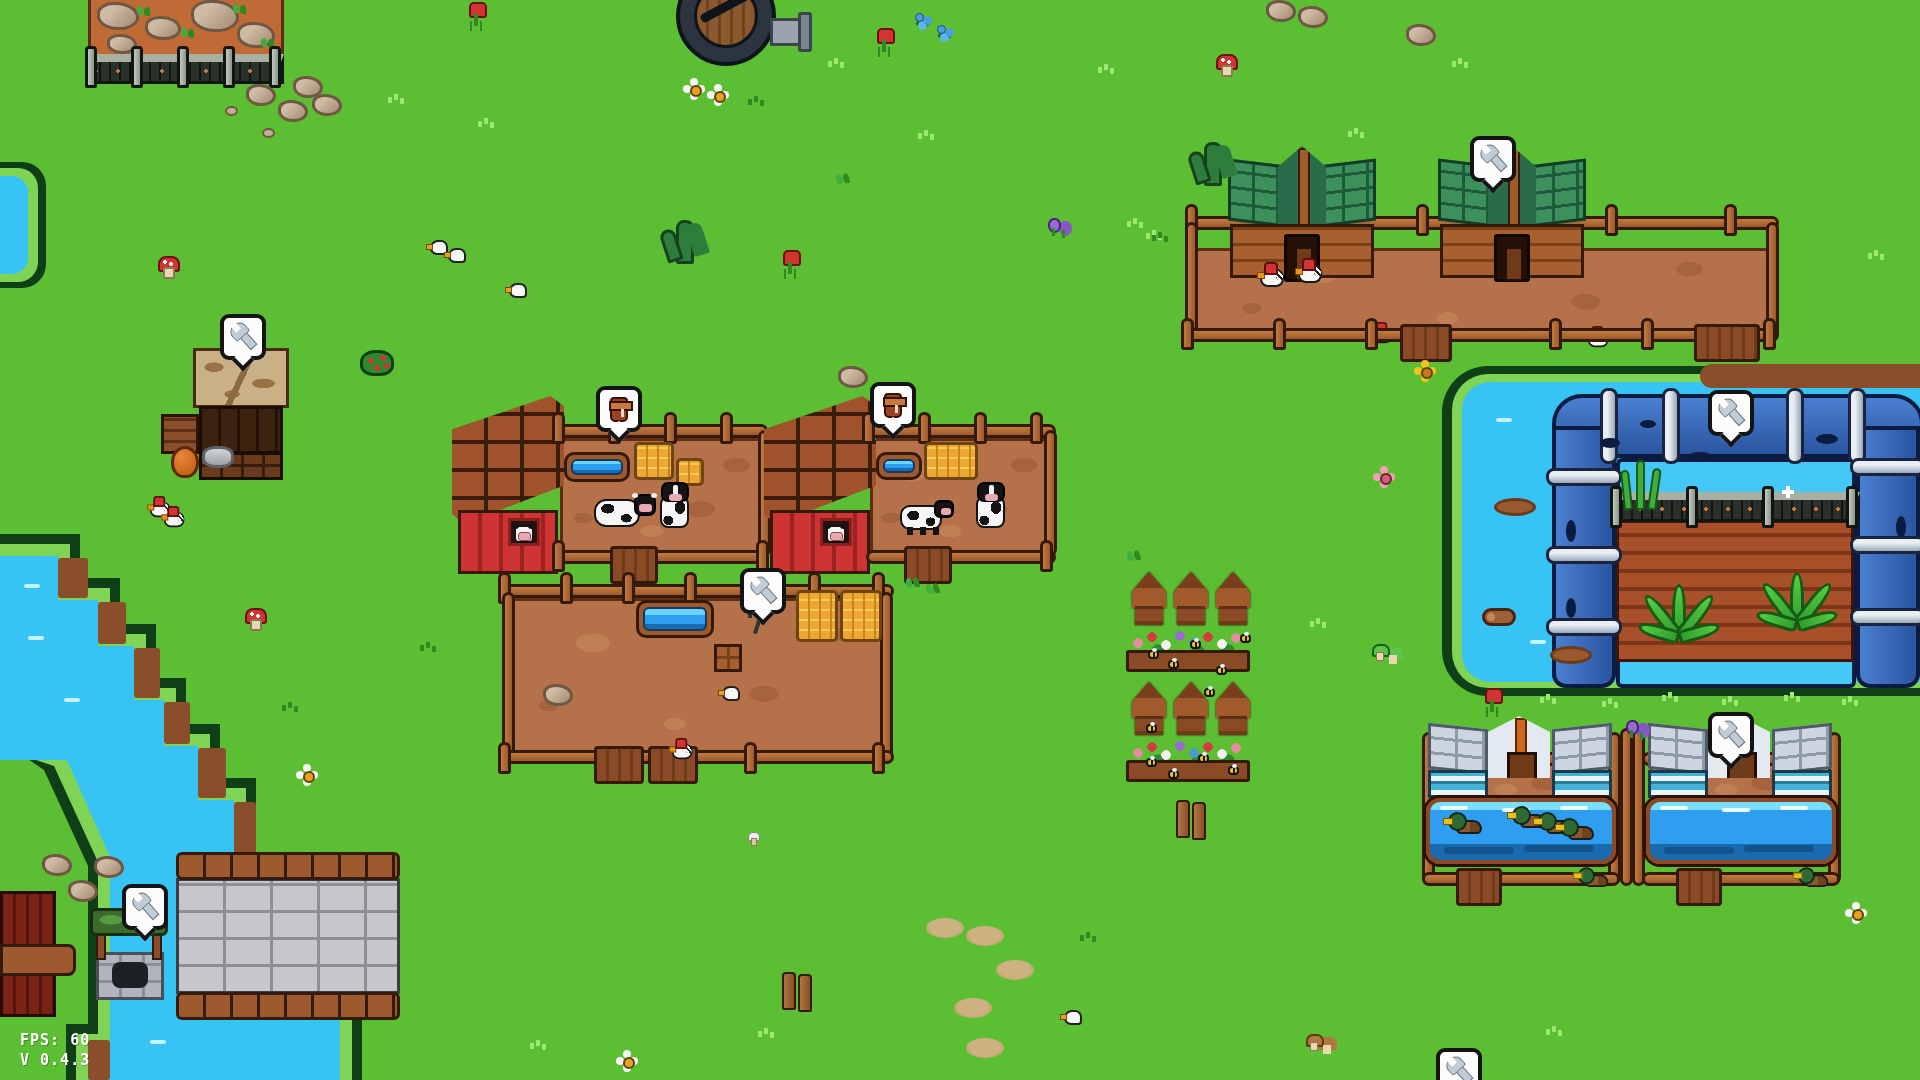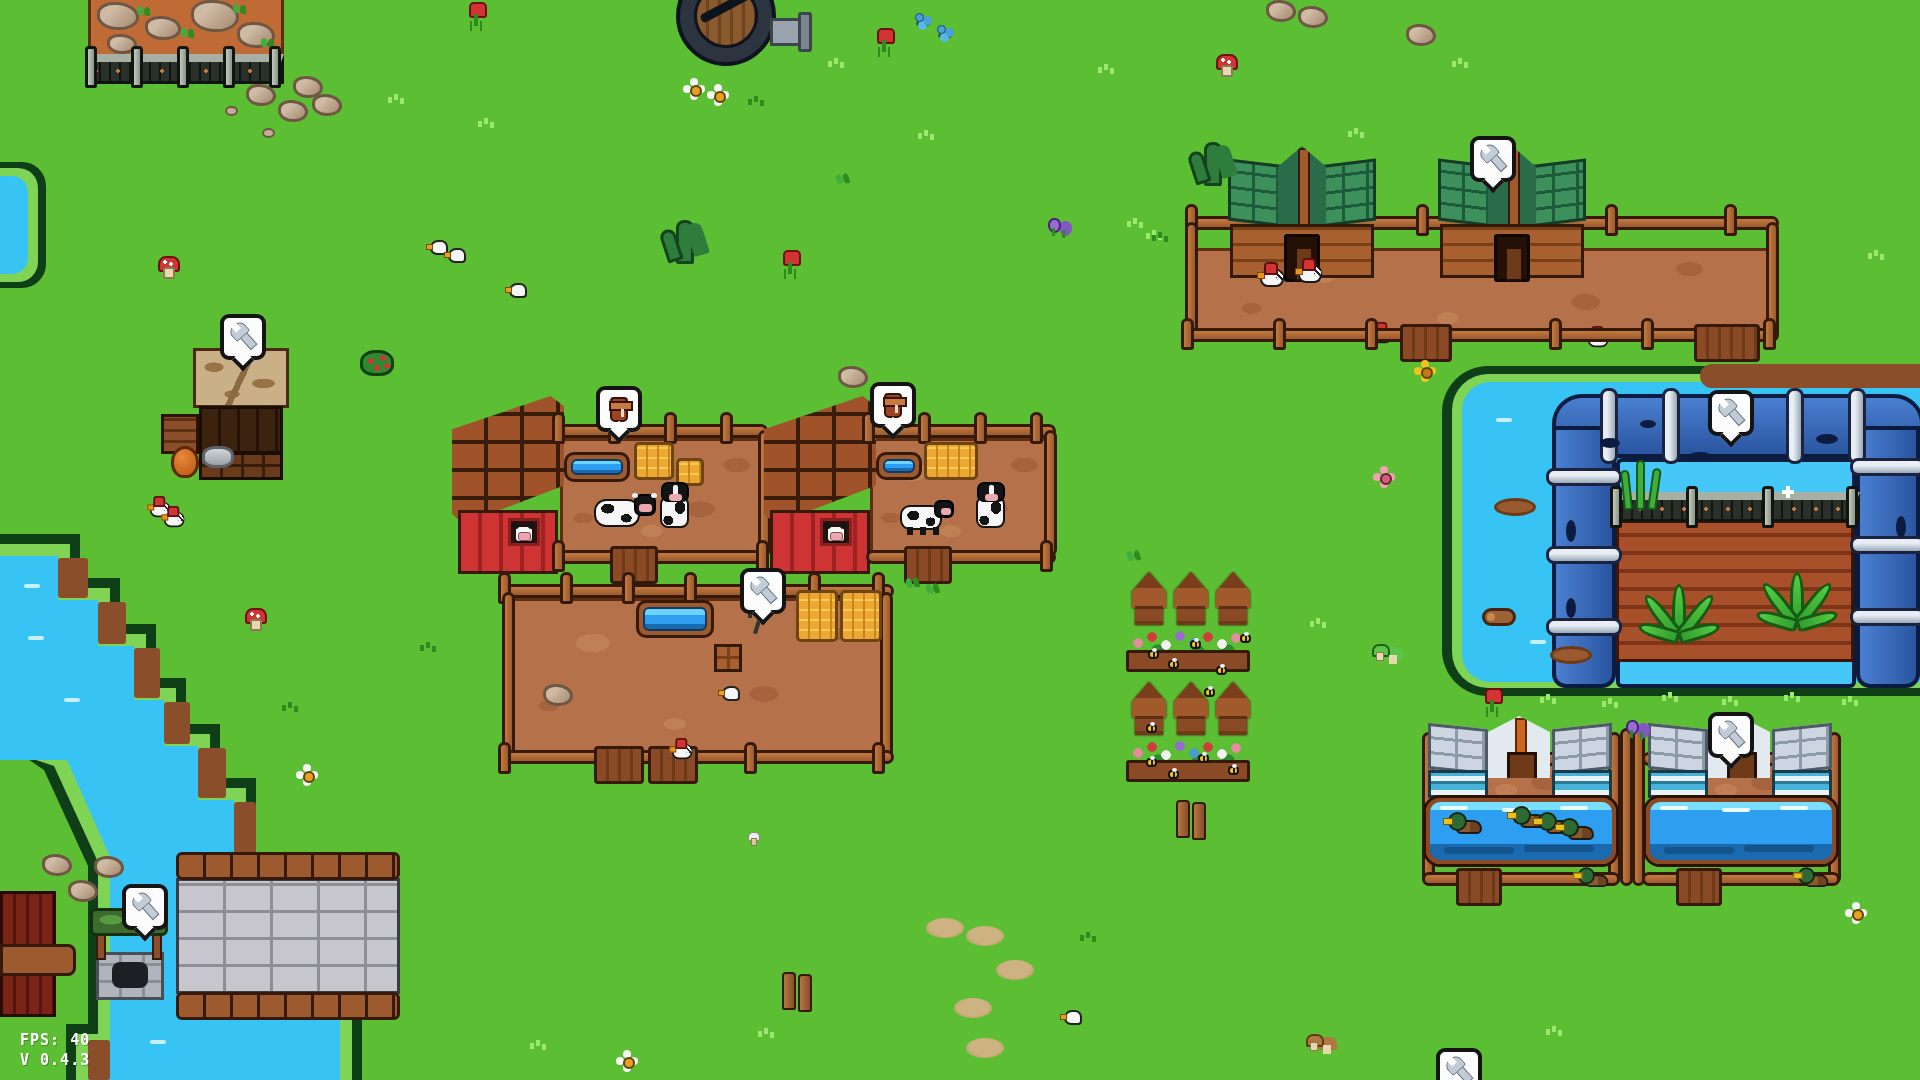--- a/index.html
+++ b/index.html
@@ -661,21 +661,21 @@
       <div class="spr bee" style="left: 1240px; top: 634px;"></div>
       <div class="spr bee" style="left: 1146px; top: 758px;"></div>
       <div class="spr bee" style="left: 1168px; top: 770px;"></div>
       <div class="spr bee" style="left: 1198px; top: 754px;"></div>
       <div class="spr bee" style="left: 1228px; top: 766px;"></div>
       <div class="spr bee" style="left: 1146px; top: 724px;"></div>
       <div class="spr bee" style="left: 1204px; top: 688px;"></div>
     </div>
 
   <div class="hud">
-    <div>FPS: 40</div>
+    <div>FPS: 60</div>
     <div>V 0.4.3</div>
   </div>
 <div class="bubble" style="left: 220px; top: 314px;">
       <div class="icon-wrench"></div>
     </div>
     <div class="bubble" style="left: 122px; top: 884px;">
       <div class="icon-wrench"></div>
     </div>
     <div class="bubble" style="left: 740px; top: 568px;">
       <div class="icon-wrench"></div>

